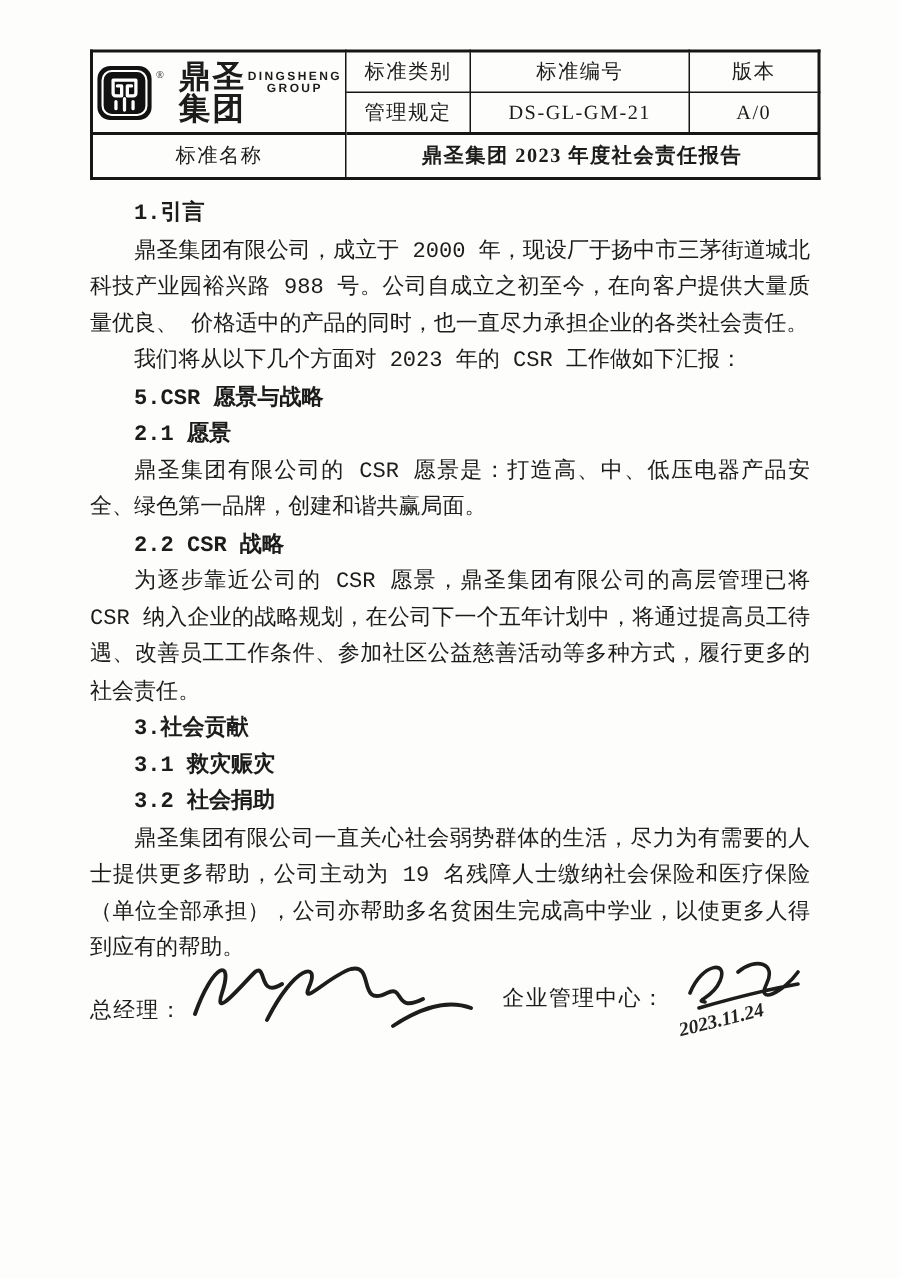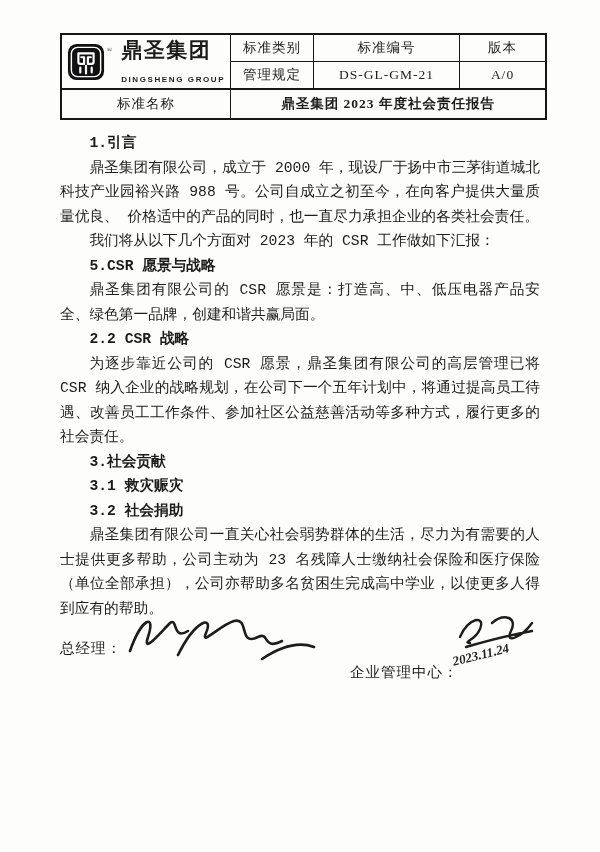--- a/index.html
+++ b/index.html
@@ -27,23 +27,23 @@
   td.logo-cell { width:168px; }
   td.col-cat { width:82px; }
   td.col-num { width:145px; }
   td.col-ver { width:85px; }
   tr.name-row td { border-top:2.6px solid #161616; height:28px; }
   td.doc-name { font-weight:bold; font-size:14.5px; letter-spacing:0.5px; }
 
   .logo-wrap { display:flex; align-items:center; justify-content:center; gap:5px; padding:4px 2px; }
   .logo-icon { flex:0 0 auto; }
   .logo-reg { font-size:7px; vertical-align:top; position:relative; top:-12px; left:-3px; }
-  .logo-text { display:flex; flex-direction:column; align-items:flex-start; line-height:1; }
+  .logo-text { display:flex; flex-direction:row; align-items:flex-start; line-height:1; }
   .logo-cn { font-weight:bold; font-size:21px; letter-spacing:1.5px; font-family:"Liberation Sans","DejaVu Sans",sans-serif; }
-  .logo-en { font-weight:bold; font-size:8px; letter-spacing:1.6px; margin-top:16px; font-family:"Liberation Sans","DejaVu Sans",sans-serif; }
+  .logo-en { font-weight:bold; font-size:8px; letter-spacing:1.6px; margin-top:6px; font-family:"Liberation Sans","DejaVu Sans",sans-serif; }
 
   
   .doc-body { margin-top:11px; width:480px; font-size:14.7px; line-height:24.5px; text-align:justify;font-family:Liberation Mono, monospace; }
   .doc-body p { margin:0; text-indent:2em; }
   .doc-body p.hd { font-weight:bold; }
 
   
   .sig-area { position:relative; width:480px; height:72px; margin-top:4px; font-size:14.5px; }
   .sig-label { position:absolute; font-weight:normal; letter-spacing:1px; white-space:nowrap; }
   .hand { color:#222; font-weight:bold; font-style:italic; white-space:nowrap;
@@ -86,38 +86,39 @@
       <td class="doc-name" colspan="3">鼎圣集团 2023 年度社会责任报告</td>
     </tr>
   </tbody>
     </table>
 
   <div class="doc-body">
     <p class="hd">1.引言</p>
     <p class="para">鼎圣集团有限公司，成立于 2000 年，现设厂于扬中市三茅街道城北科技产业园裕兴路 988 号。公司自成立之初至今，在向客户提供大量质量优良、 价格适中的产品的同时，也一直尽力承担企业的各类社会责任。</p>
     <p class="para">我们将从以下几个方面对 2023 年的 CSR 工作做如下汇报：</p>
     <p class="hd">5.CSR 愿景与战略</p>
+    <p class="hd">2.1 愿景</p>
     <p class="para">鼎圣集团有限公司的 CSR 愿景是：打造高、中、低压电器产品安全、绿色第一品牌，创建和谐共赢局面。</p>
     <p class="hd">2.2 CSR 战略</p>
     <p class="para">为逐步靠近公司的 CSR 愿景，鼎圣集团有限公司的高层管理已将 CSR 纳入企业的战略规划，在公司下一个五年计划中，将通过提高员工待遇、改善员工工作条件、参加社区公益慈善活动等多种方式，履行更多的社会责任。</p>
     <p class="hd">3.社会贡献</p>
     <p class="hd">3.1 救灾赈灾</p>
     <p class="hd">3.2 社会捐助</p>
-    <p class="para">鼎圣集团有限公司一直关心社会弱势群体的生活，尽力为有需要的人士提供更多帮助，公司主动为 23 名残障人士缴纳社会保险和医疗保险（单位全部承担），公司亦帮助多名贫困生完成高中学业，以使更多人得到应有的帮助。</p>
+    <p class="para">鼎圣集团有限公司一直关心社会弱势群体的生活，尽力为有需要的人士提供更多帮助，公司主动为 19 名残障人士缴纳社会保险和医疗保险（单位全部承担），公司亦帮助多名贫困生完成高中学业，以使更多人得到应有的帮助。</p>
   </div>
 
   <div class="sig-area">
 
     <span class="sig-label" style="left:0; top:14px;">总经理：</span>
 
     <svg class="sig-svg" style="left:52px; top:-18px;" width="210" height="58" viewBox="0 0 210 58">
       <path d="M18 44 C30 10 44 6 36 30 C30 48 48 26 58 16 C66 10 60 34 76 24 M66 48 C84 12 102 8 94 26 C88 40 108 18 122 14 C138 10 126 40 146 30 C158 24 150 44 170 34 M150 52 C168 40 186 34 202 40" stroke="#1d1d1d" stroke-width="2.6" fill="none" stroke-linecap="round"></path>
     </svg>
 
-    <span class="sig-label" style="left:290px; top:6px;margin-top:32px;">企业管理中心：</span>
+    <span class="sig-label" style="left:275px; top:6px;">企业管理中心：</span>
 
     <svg class="sig-svg" style="left:388px; top:-16px;" width="90" height="42" viewBox="0 0 90 42">
       <path d="M12 28 C20 8 38 6 32 20 C27 32 14 33 22 34 M44 14 C56 4 70 8 63 22 C56 36 74 28 84 14 M18 38 C42 31 62 26 84 22" stroke="#1d1d1d" stroke-width="2.4" fill="none" stroke-linecap="round"></path>
     </svg>
     <span class="hand" style="position:absolute; left:392px; top:22px; transform:rotate(-14deg); font-size:13px;">2023.11.24</span>
 
   </div>
 
 </div>
 

